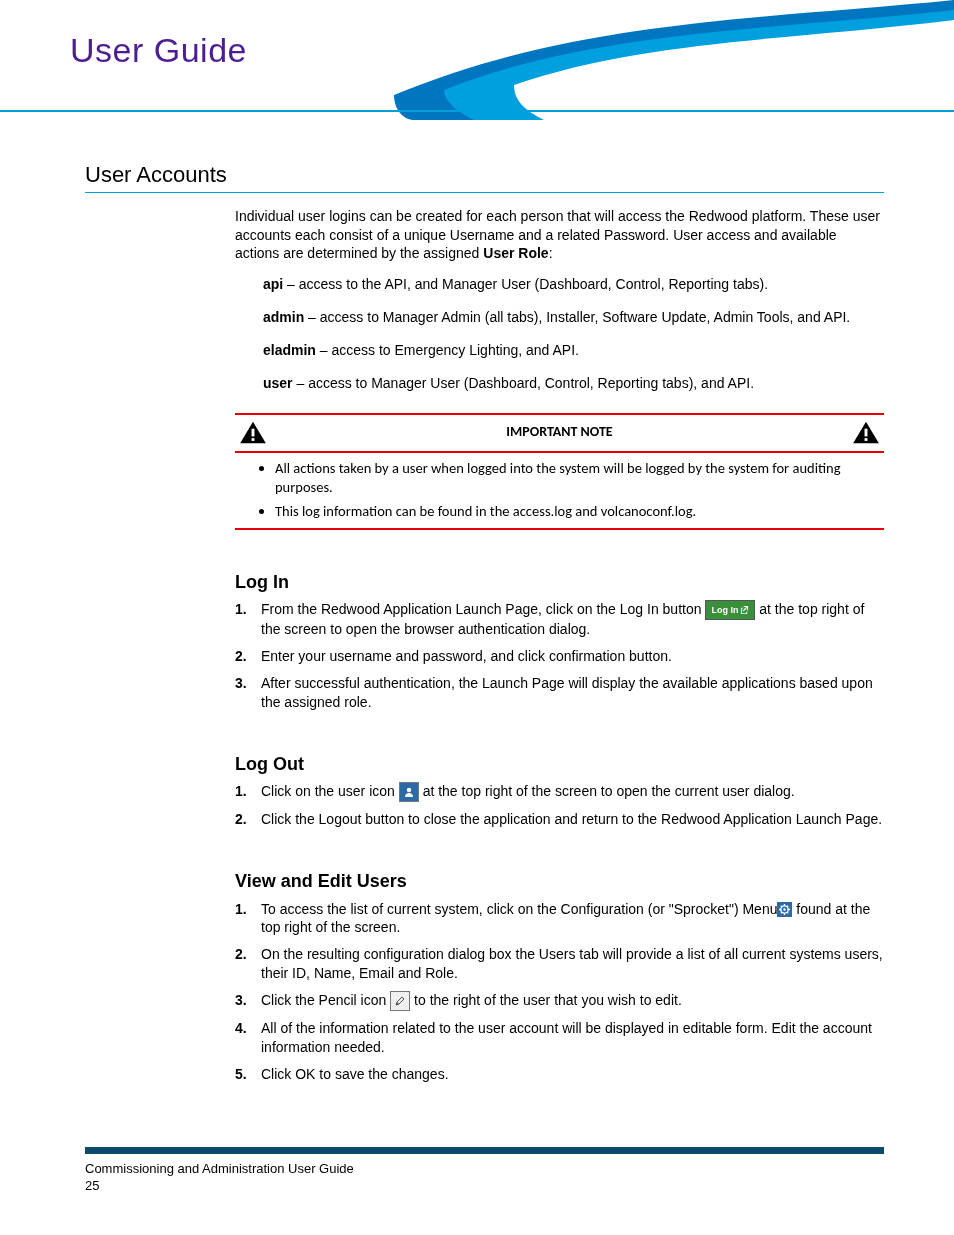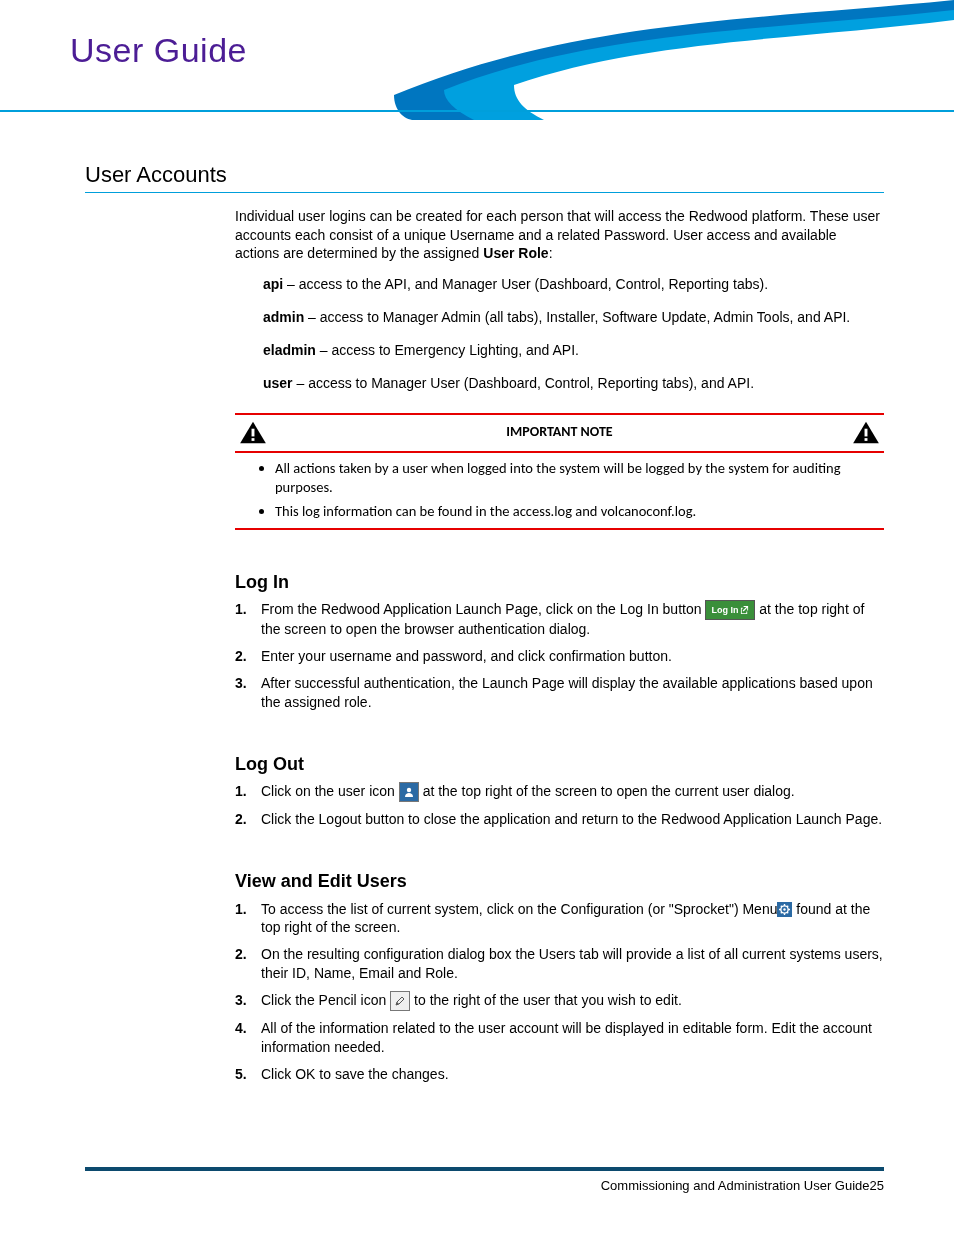--- a/index.html
+++ b/index.html
@@ -142,25 +142,26 @@
     background:#2b6aa4;
     vertical-align:middle;
   }
   .footer {
     position:absolute;
     bottom: 40px;
     left:0; right:0;
     padding: 6px 70px 0 85px;
   }
   .footer-rule {
-    border-top: 4px solid #0c4a6e;
+    border-top: 7px solid #0c4a6e;
     padding-top:6px;
     display:flex;
-    justify-content:flex-end;
+    justify-content:center;
     font-size:13px;
+    flex-direction:column;
   }
   .page-num { font-weight:normal; }
 </style>
 </head>
 <body>
 
 <div class="header-region">
   <div class="header-title">User Guide</div>
   <svg class="swoosh" viewBox="0 0 560 120" preserveAspectRatio="none">
     <path d="M0 95 C 180 20, 360 20, 560 0 L 560 120 L 20 120 C 10 120 0 110 0 95 Z" fill="#0076C0"></path>

